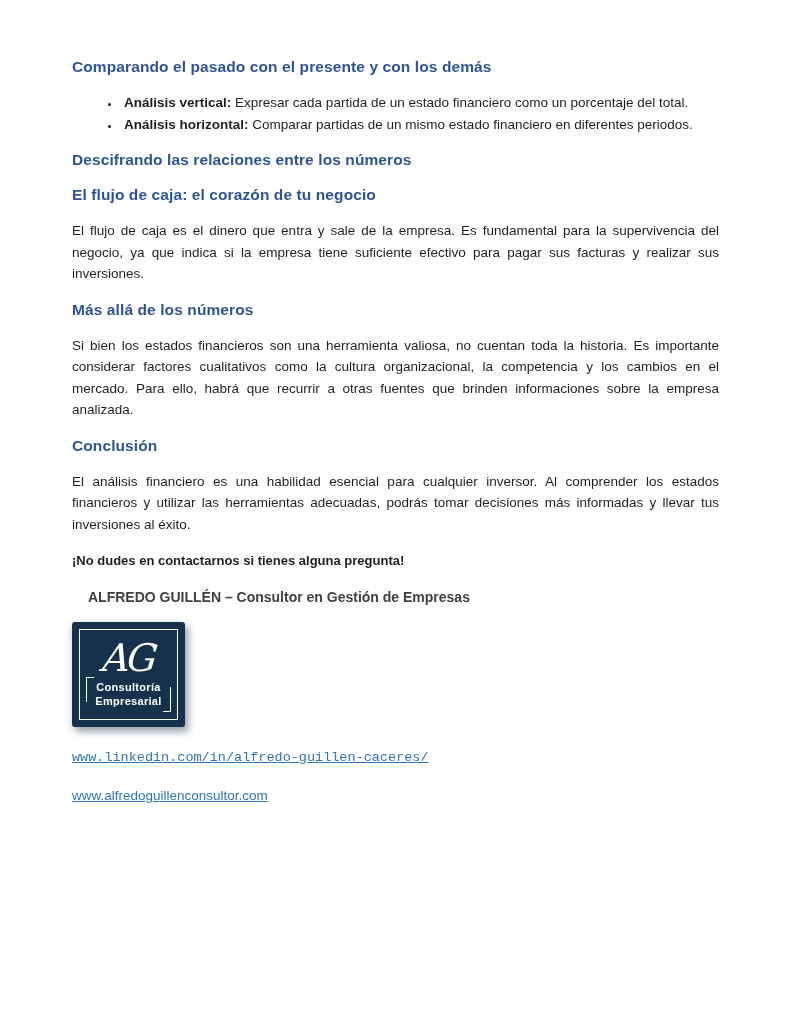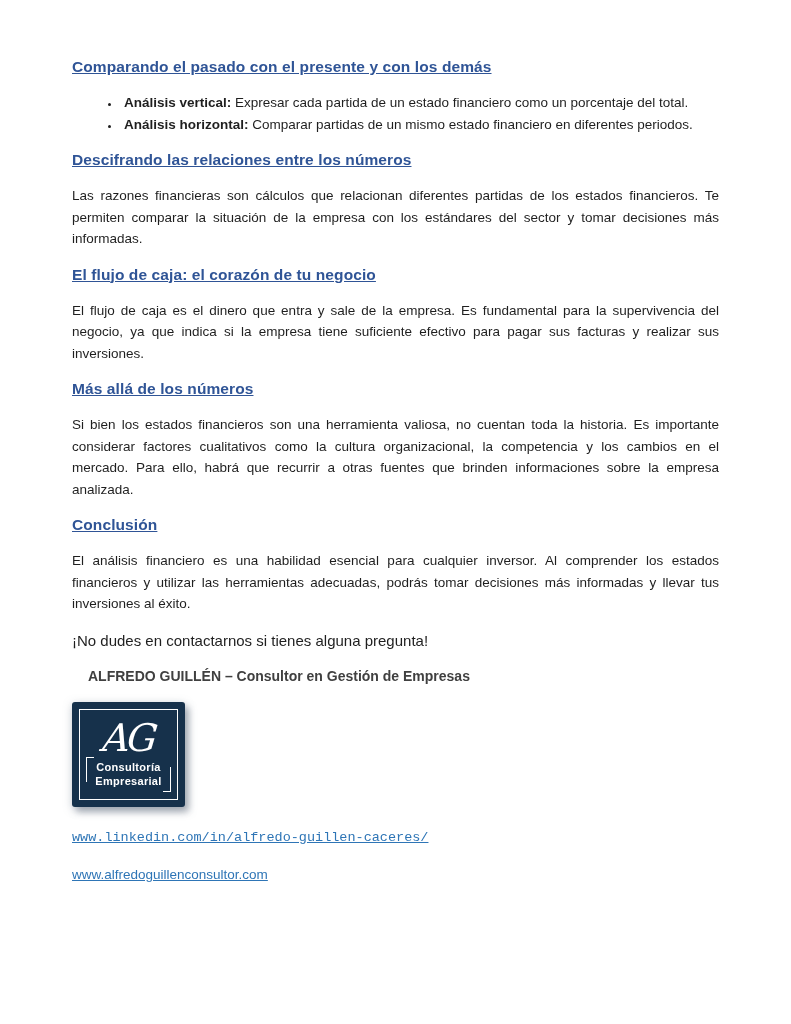--- a/index.html
+++ b/index.html
@@ -18,42 +18,41 @@
     padding: 57px 72px 40px 72px;
     background: #ffffff;
   }
   .section-heading {
     font-size: 15.5px;
     font-weight: bold;
     color: #2F5496;
     line-height: 20px;
     margin: 0 0 15px 0;
     letter-spacing: 0.1px;
-    text-decoration: underline;
   }
   .body-par {
     font-size: 13.5px;
     line-height: 21.5px;
     text-align: justify;
     margin: 0 0 15px 0;
   }
   ul.bullet-list {
     margin: 0 0 15px 0;
     padding-left: 49px;
   }
   ul.bullet-list li {
     font-size: 13.5px;
     line-height: 21.5px;
     padding-left: 3px;
   }
   ul.bullet-list li::marker { font-size: 11px; }
   .bullet-term { font-weight: bold; }
   .contact-line {
-    font-size: 15px;
-    font-weight: normal;
+    font-size: 13px;
+    font-weight: bold;
     line-height: 21.5px;
     margin: 5px 0 15px 0;
   }
   .signature-line {
     font-size: 14px;
     font-weight: bold;
     color: #404040;
     line-height: 21.5px;
     margin: 0 0 14px 16px;
   }
@@ -132,21 +131,20 @@
 <div class="page">
 
   <h2 class="section-heading">Comparando el pasado con el presente y con los demás</h2>
 
   <ul class="bullet-list">
     <li><span class="bullet-term">Análisis vertical:</span> <span>Expresar cada partida de un estado financiero como un porcentaje del total.</span></li>
     <li><span class="bullet-term">Análisis horizontal:</span> <span>Comparar partidas de un mismo estado financiero en diferentes periodos.</span></li>
   </ul>
 
   <h2 class="section-heading">Descifrando las relaciones entre los números</h2>
-  <p class="body-par">Las razones financieras son cálculos que relacionan diferentes partidas de los estados financieros. Te permiten comparar la situación de la empresa con los estándares del sector y tomar decisiones más informadas.</p>
 
   <h2 class="section-heading">El flujo de caja: el corazón de tu negocio</h2>
   <p class="body-par">El flujo de caja es el dinero que entra y sale de la empresa. Es fundamental para la supervivencia del negocio, ya que indica si la empresa tiene suficiente efectivo para pagar sus facturas y realizar sus inversiones.</p>
 
   <h2 class="section-heading">Más allá de los números</h2>
   <p class="body-par">Si bien los estados financieros son una herramienta valiosa, no cuentan toda la historia. Es importante considerar factores cualitativos como la cultura organizacional, la competencia y los cambios en el mercado. Para ello, habrá que recurrir a otras fuentes que brinden informaciones sobre la empresa analizada.</p>
 
   <h2 class="section-heading">Conclusión</h2>
   <p class="body-par">El análisis financiero es una habilidad esencial para cualquier inversor. Al comprender los estados financieros y utilizar las herramientas adecuadas, podrás tomar decisiones más informadas y llevar tus inversiones al éxito.</p>
 

